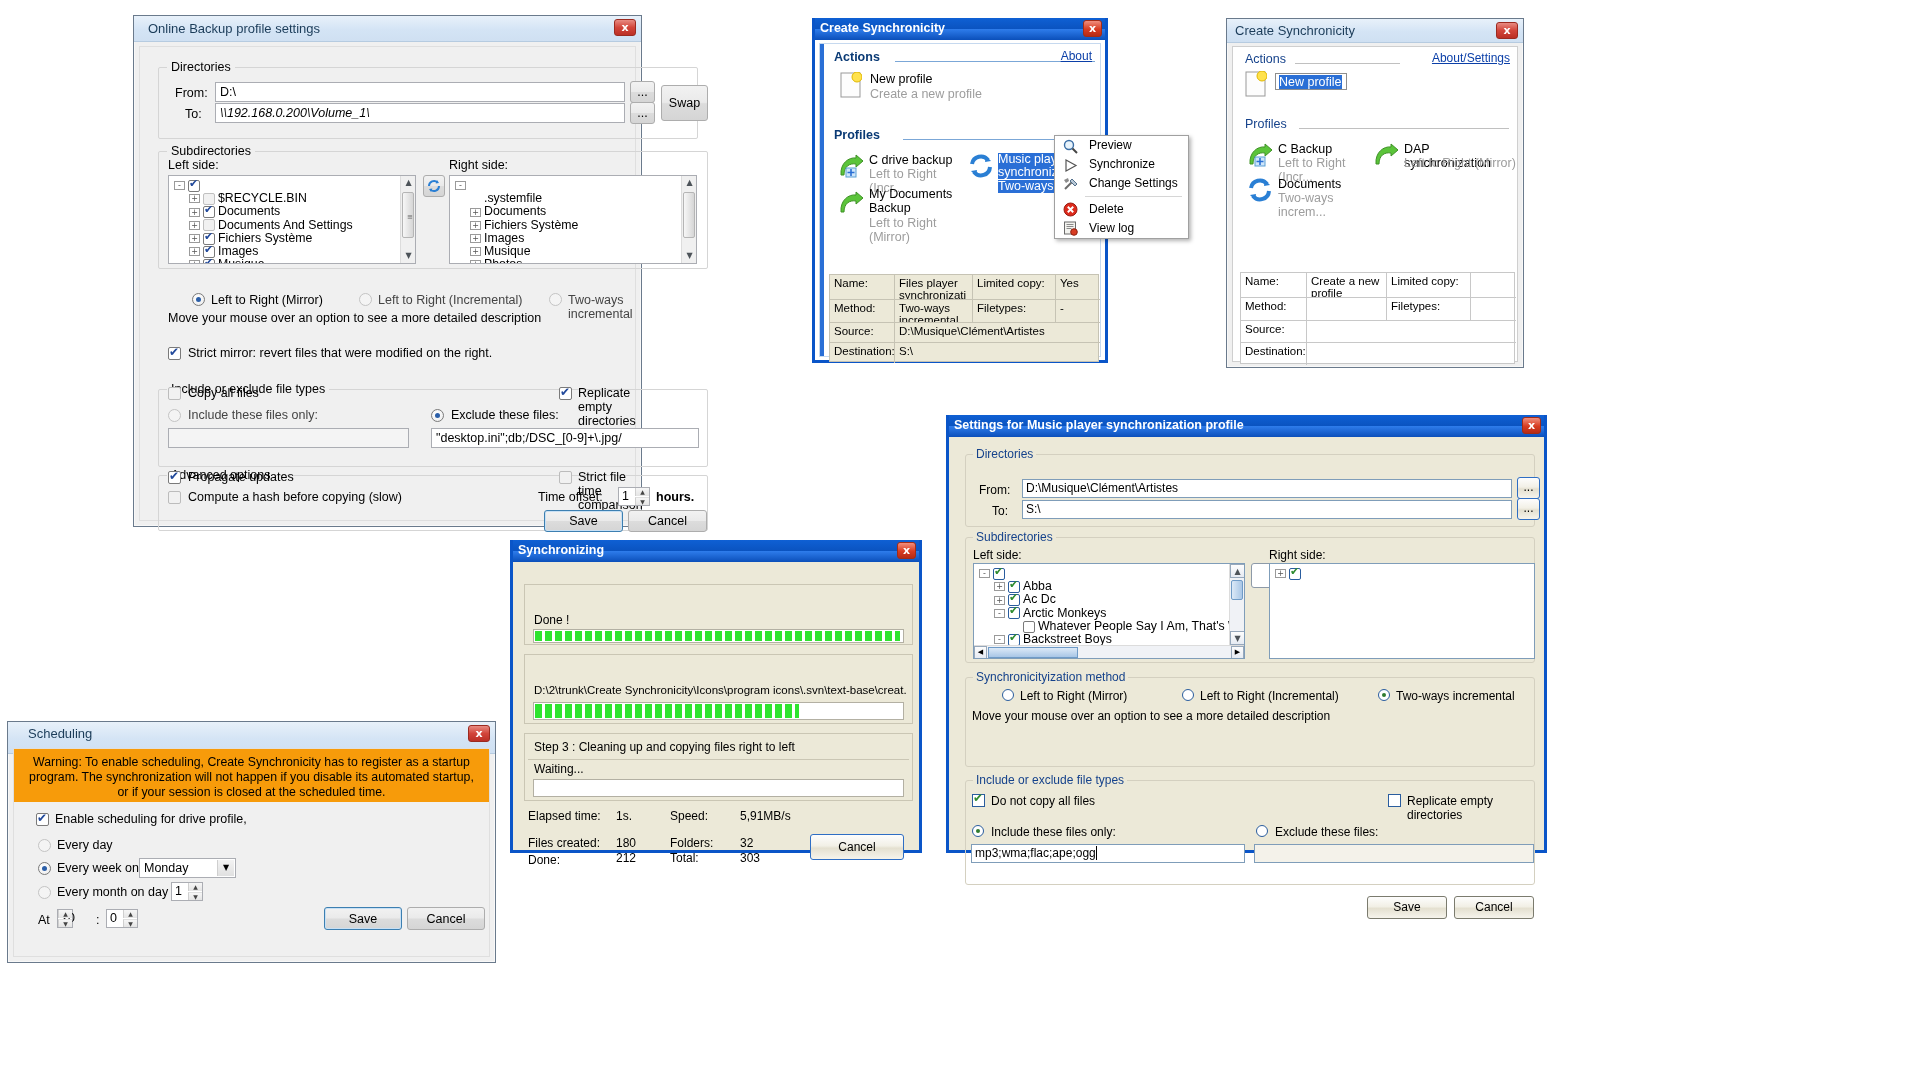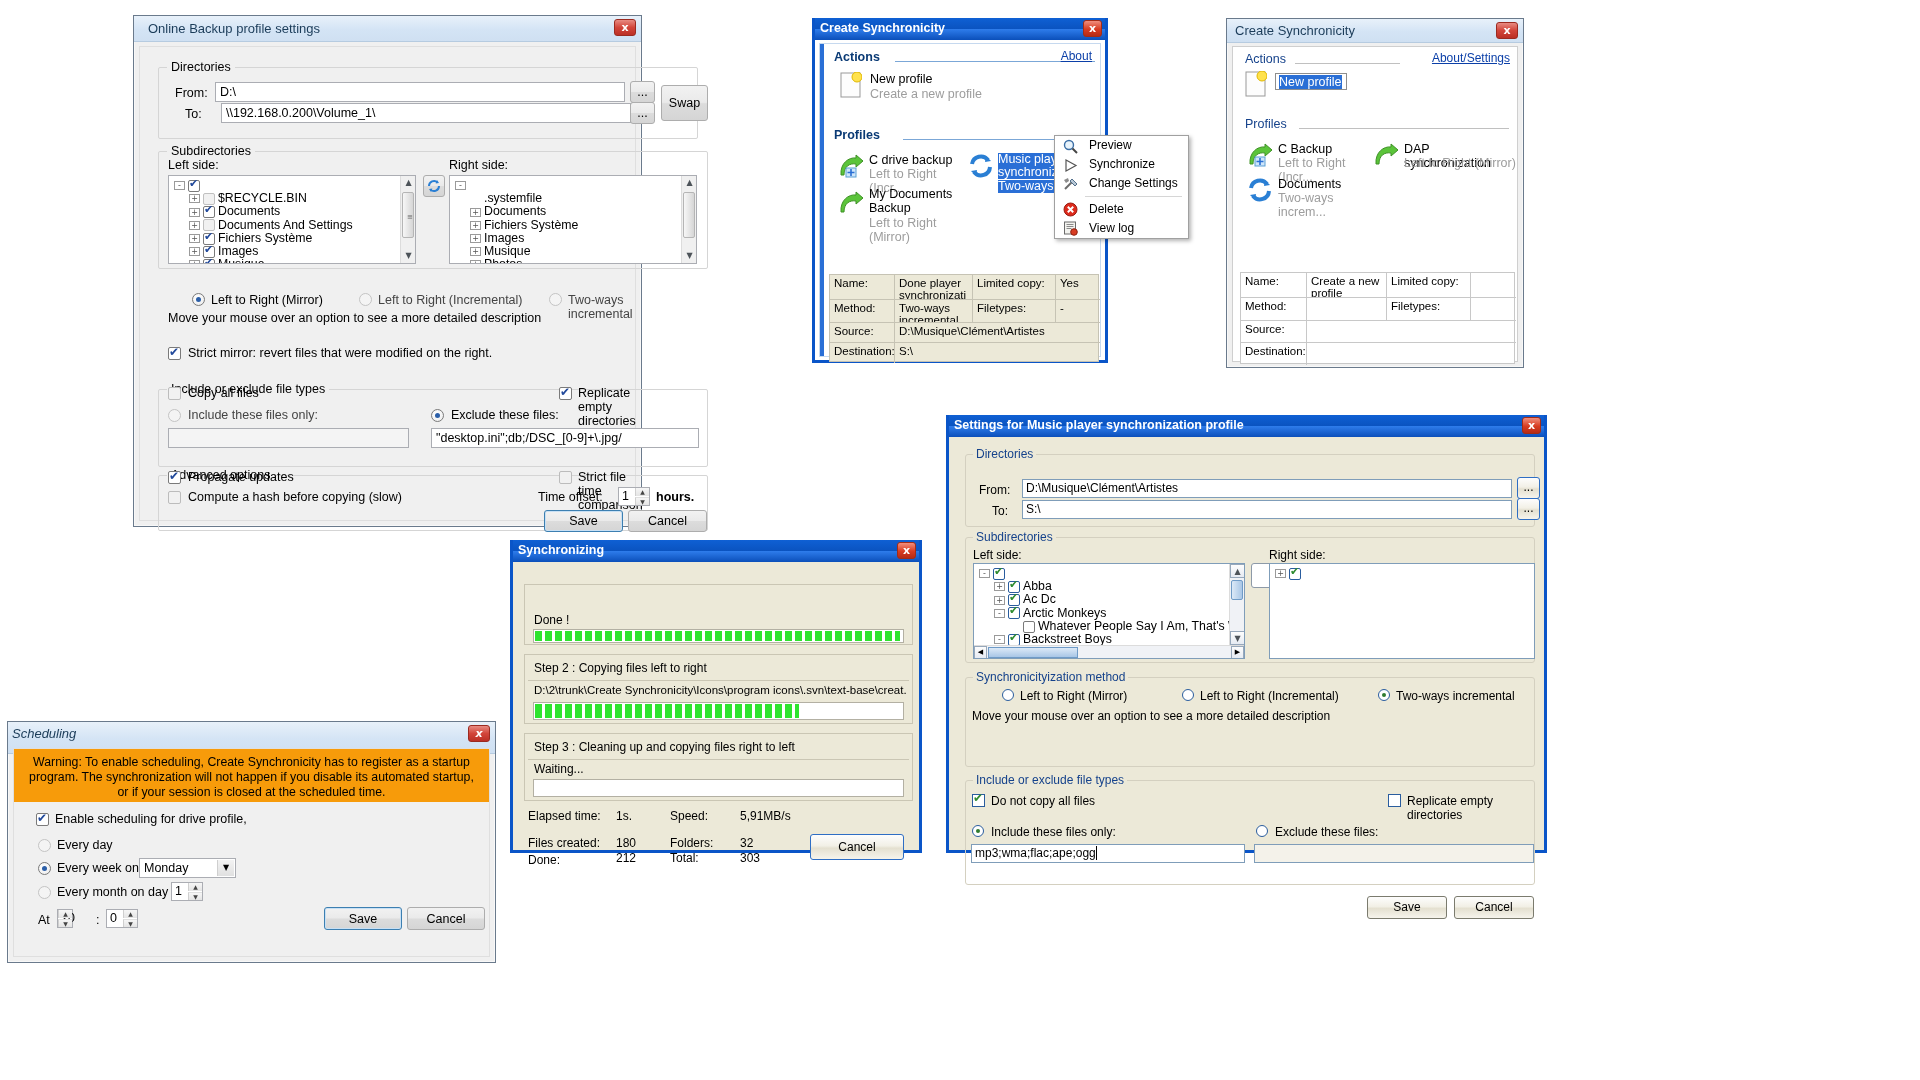--- a/index.html
+++ b/index.html
@@ -150,21 +150,21 @@
   </div>
   <div class="w7-body">
 
     <div class="gb" style="left:18px; top:20px; width:540px; height:72px;">
       <span class="gbl">Directories</span>
     </div>
     <div class="lbl" style="left:35px; top:39px;">From:</div>
     <div class="txtin" style="left:75px; top:35px; width:410px;">D:\</div>
     <div class="btn7" style="left:490px; top:34px; width:25px; height:22px; line-height:21px;">...</div>
     <div class="lbl" style="left:45px; top:60px;">To:</div>
-    <div class="txtin" style="left:81px; top:56px; width:410px;">\\192.168.0.200\Volume_1\</div>
+    <div class="txtin" style="left:75px; top:56px; width:410px;font-style:italic;">\\192.168.0.200\Volume_1\</div>
     <div class="btn7" style="left:490px; top:55px; width:25px; height:22px; line-height:21px;">...</div>
     <div class="btn7" style="left:521px; top:38px; width:47px; height:36px; line-height:35px;">Swap</div>
 
     <div class="gb" style="left:18px; top:104px; width:550px; height:118px;">
       <span class="gbl">Subdirectories</span>
     </div>
     <div class="lbl" style="left:28px; top:111px;">Left side:</div>
     <div class="lbl" style="left:309px; top:111px;">Right side:</div>
 
     <div class="tree" style="left:28px; top:128px; width:248px; height:89px;">
@@ -307,21 +307,21 @@
       <div style="position:absolute; left:18px; top:145px; width:125px; height:44px;">
         <svg width="26" height="24" viewBox="0 0 26 24" style="position:absolute;left:0;top:2px;">
           <path d="M3 21 C2 9 11 3 18 4 L18 1 L25 7 L18 13 L18 10 C12 9 6 12 6 21 Z" fill="#5bc43a" stroke="#3e9126"></path>
         </svg>
         <div class="prof-title" style="left:31px; top:-1px; width:92px; line-height:13.5px;">My Documents Backup</div>
         <div class="prof-sub" style="left:31px; top:27px;">Left to Right (Mirror)</div>
       </div>
 
       <div class="dtab" style="left:9px; top:230px; width:270px; height:88px;">
         <div class="dcell" style="left:0; top:0; width:65px; height:25px;">Name:</div>
-        <div class="dcell" style="left:65px; top:0; width:78px; height:25px; white-space:normal;">Done player synchronizati</div>
+        <div class="dcell" style="left:65px; top:0; width:78px; height:25px; white-space:normal;">Files player synchronizati</div>
         <div class="dcell" style="left:143px; top:0; width:83px; height:25px;">Limited copy:</div>
         <div class="dcell" style="left:226px; top:0; width:44px; height:25px; border-right:none;">Yes</div>
         <div class="dcell" style="left:0; top:25px; width:65px; height:23px;">Method:</div>
         <div class="dcell" style="left:65px; top:25px; width:78px; height:23px; white-space:normal;">Two-ways incremental</div>
         <div class="dcell" style="left:143px; top:25px; width:83px; height:23px;">Filetypes:</div>
         <div class="dcell" style="left:226px; top:25px; width:44px; height:23px; border-right:none;">-</div>
         <div class="dcell" style="left:0; top:48px; width:65px; height:20px;">Source:</div>
         <div class="dcell" style="left:65px; top:48px; width:205px; height:20px; border-right:none;">D:\Musique\Clément\Artistes</div>
         <div class="dcell" style="left:0; top:68px; width:65px; height:20px; border-bottom:none;">Destination:</div>
         <div class="dcell" style="left:65px; top:68px; width:205px; height:20px; border-right:none; border-bottom:none;">S:\</div>
@@ -435,21 +435,21 @@
       <div class="dcell" style="left:0; top:48px; width:66px; height:22px; border-color:#c8c8c8;">Source:</div>
       <div class="dcell" style="left:66px; top:48px; width:209px; height:22px; border-right:none; border-color:#c8c8c8;"></div>
       <div class="dcell" style="left:0; top:70px; width:66px; height:22px; border-bottom:none; border-color:#c8c8c8;">Destination:</div>
       <div class="dcell" style="left:66px; top:70px; width:209px; height:22px; border-right:none; border-bottom:none; border-color:#c8c8c8;"></div>
     </div>
   </div>
 </div>
 
 <div class="w7" style="left:7px; top:721px; width:489px; height:242px;">
   <div class="grad-strip" style="left:0;top:0;right:0;height:24px;"></div>
-  <div class="w7-tb" style="height:32px; padding-left:4px; padding-top:4px;font-style:italic;">
+  <div class="w7-tb" style="height:32px; padding-left:20px; padding-top:4px;">
     <span>Scheduling</span>
     <div class="w7-close" style="top:3px;">x</div>
   </div>
   <div class="w7-body" style="top:26px;">
     <div class="warn" style="left:0; top:0; right:0; height:53px;">Warning: To enable scheduling, Create Synchronicity has to register as a startup program. The synchronization will not happen if you disable its automated startup, or if your session is closed at the scheduled time.</div>
 
     <div class="ck on" style="left:22px; top:64px;"></div>
     <div class="lbl" style="left:41px; top:63px;">Enable scheduling for drive profile,</div>
 
     <div class="rd dis" style="left:24px; top:90px;"></div>
@@ -496,23 +496,20 @@
   <div class="xp-body">
 
     <div class="pgroup" style="left:11px; top:22px; width:389px; height:61px;">
       <div style="position:absolute; left:9px; top:28px; font-size:12px;">Done !</div>
       <div class="pbar" style="left:8px; top:44px; width:371px; height:14px;">
         <div class="pfill" style="width:365px;"></div>
       </div>
     </div>
 
     <div class="pgroup" style="left:11px; top:92px; width:389px; height:70px;">
-      <div style="position:absolute; left:3px; top:3px; right:3px; height:23px; border-bottom:1px solid #cac6b4;">
-        <span style="font-size:12px; line-height:21px; padding-left:6px;">Step 2 : Copying files left to right</span>
-      </div>
       <div style="position:absolute; left:9px; top:29px; font-size:11.5px; white-space:nowrap; overflow:hidden; width:372px;">D:\2\trunk\Create Synchronicity\Icons\program icons\.svn\text-base\creat...</div>
       <div class="pbar" style="left:8px; top:47px; width:371px; height:18px;">
         <div class="pfill" style="width:264px;"></div>
       </div>
     </div>
 
     <div class="pgroup" style="left:11px; top:171px; width:389px; height:68px;">
       <div style="position:absolute; left:3px; top:3px; right:3px; height:23px; border-bottom:1px solid #cac6b4;">
         <span style="font-size:12px; line-height:21px; padding-left:6px;">Step 3 : Cleaning up and copying files right to left</span>
       </div>

